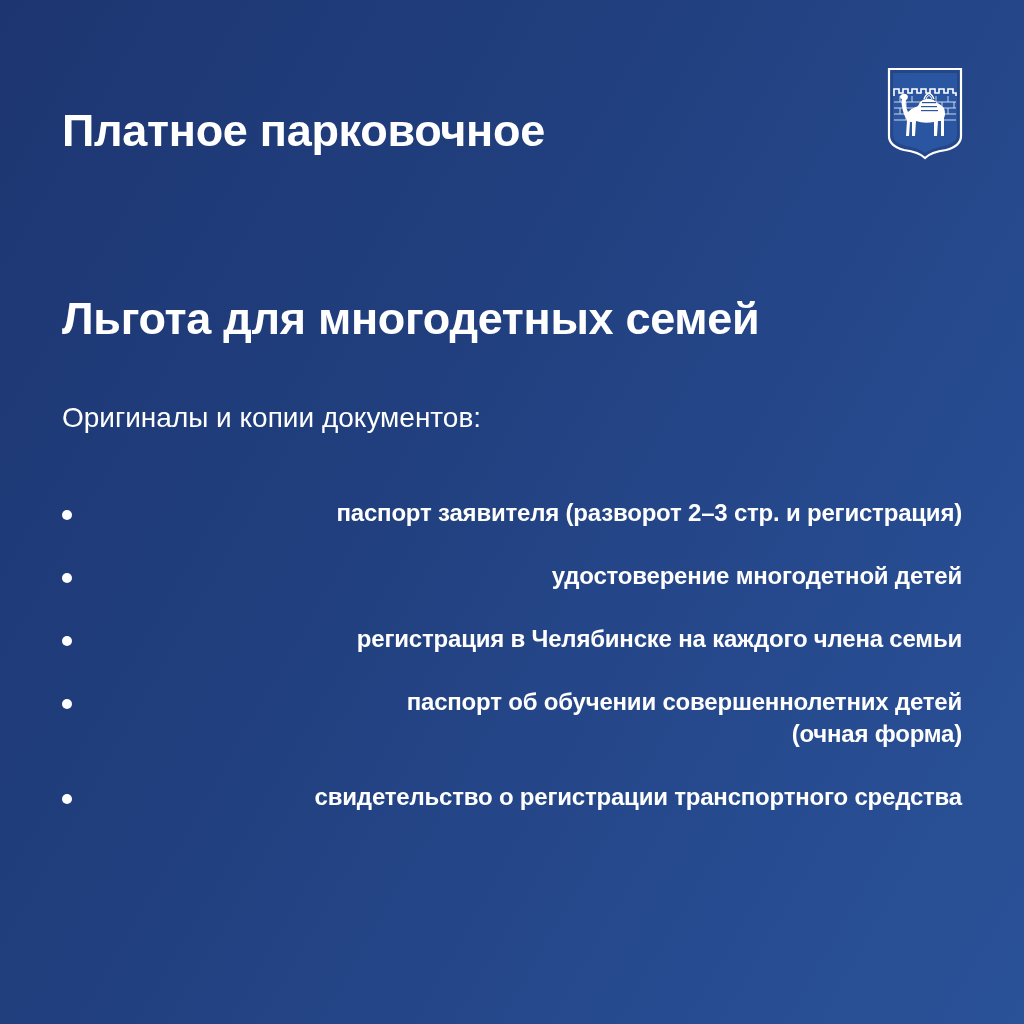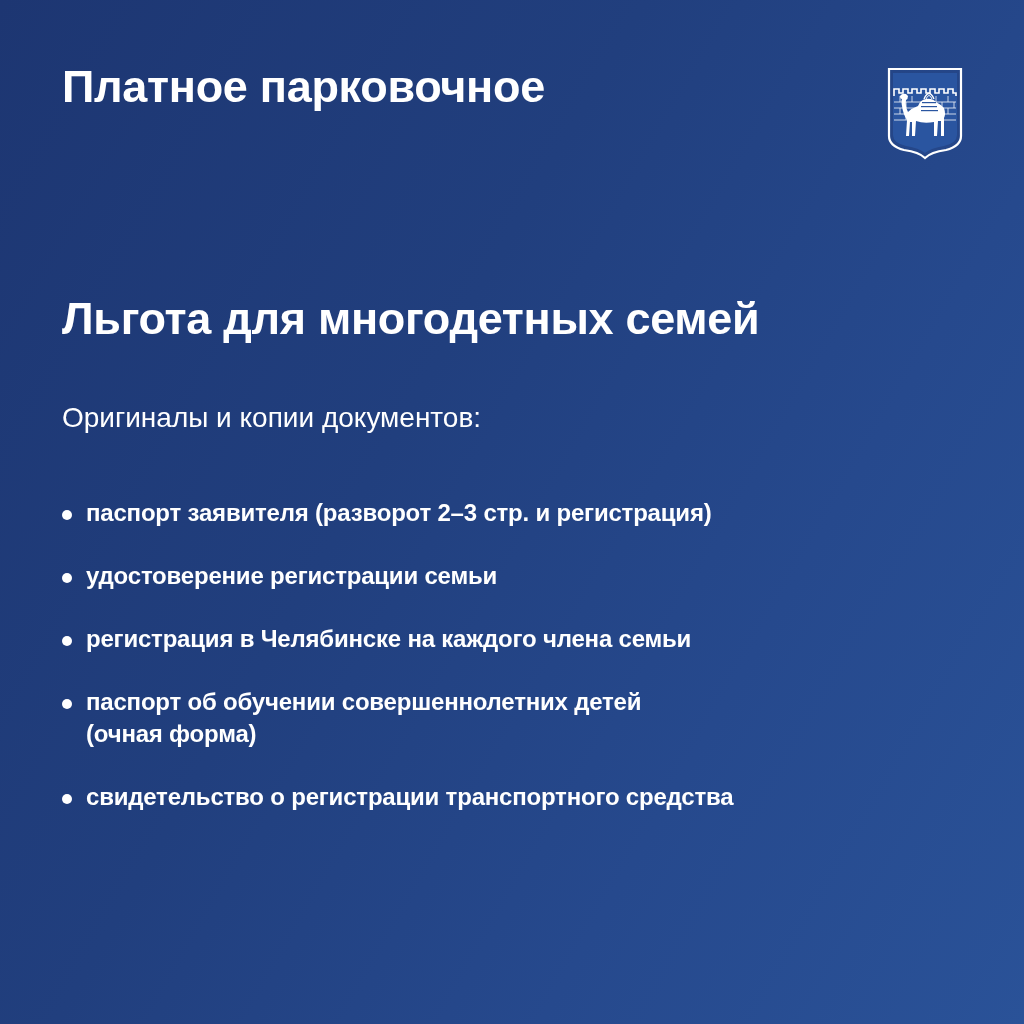--- a/index.html
+++ b/index.html
@@ -12,21 +12,21 @@
     }
     .title {
       position: absolute;
       left: 62px;
       top: 62px;
       font-size: 45px;
       font-weight: 700;
       line-height: 50px;
       letter-spacing: -0.3px;
     }
-    .title span { display: block; }
+    .title span { display: block; margin-top: 44px; }
     .emblem {
       position: absolute;
       left: 886px;
       top: 66px;
       width: 78px;
       height: 94px;
     }
     .emblem svg { width: 100%; height: 100%; display: block; }
     .benefit {
       position: absolute;
@@ -63,21 +63,21 @@
     }
     .doc-item .bullet {
       position: absolute;
       left: 0;
       top: 13px;
       width: 10px;
       height: 10px;
       border-radius: 50%;
       background: #ffffff;
     }
-    .doc-item .line { display: block; }
+    .doc-item .line { display: block; text-align: right; }
   </style>
 </head>
 <body>
 
 <div class="title">
   <span>Платное парковочное</span>
 </div>
 
 <div class="emblem">
   <svg viewBox="0 0 78 94" xmlns="http://www.w3.org/2000/svg">
@@ -122,21 +122,21 @@
 
 <div class="docs-heading">Оригиналы и копии документов:</div>
 
 <ul class="doc-list">
   <li class="doc-item">
     <span class="bullet"></span>
     <span class="line">паспорт заявителя (разворот 2–3 стр. и регистрация)</span>
   </li>
   <li class="doc-item">
     <span class="bullet"></span>
-    <span class="line">удостоверение регистрации семьи</span>
+    <span class="line">удостоверение многодетной детей</span>
   </li>
   <li class="doc-item">
     <span class="bullet"></span>
     <span class="line">регистрация в Челябинске на каждого члена семьи</span>
   </li>
   <li class="doc-item">
     <span class="bullet"></span>
     <span class="line">паспорт об обучении совершеннолетних детей</span>
     <span class="line">(очная форма)</span>
   </li>

